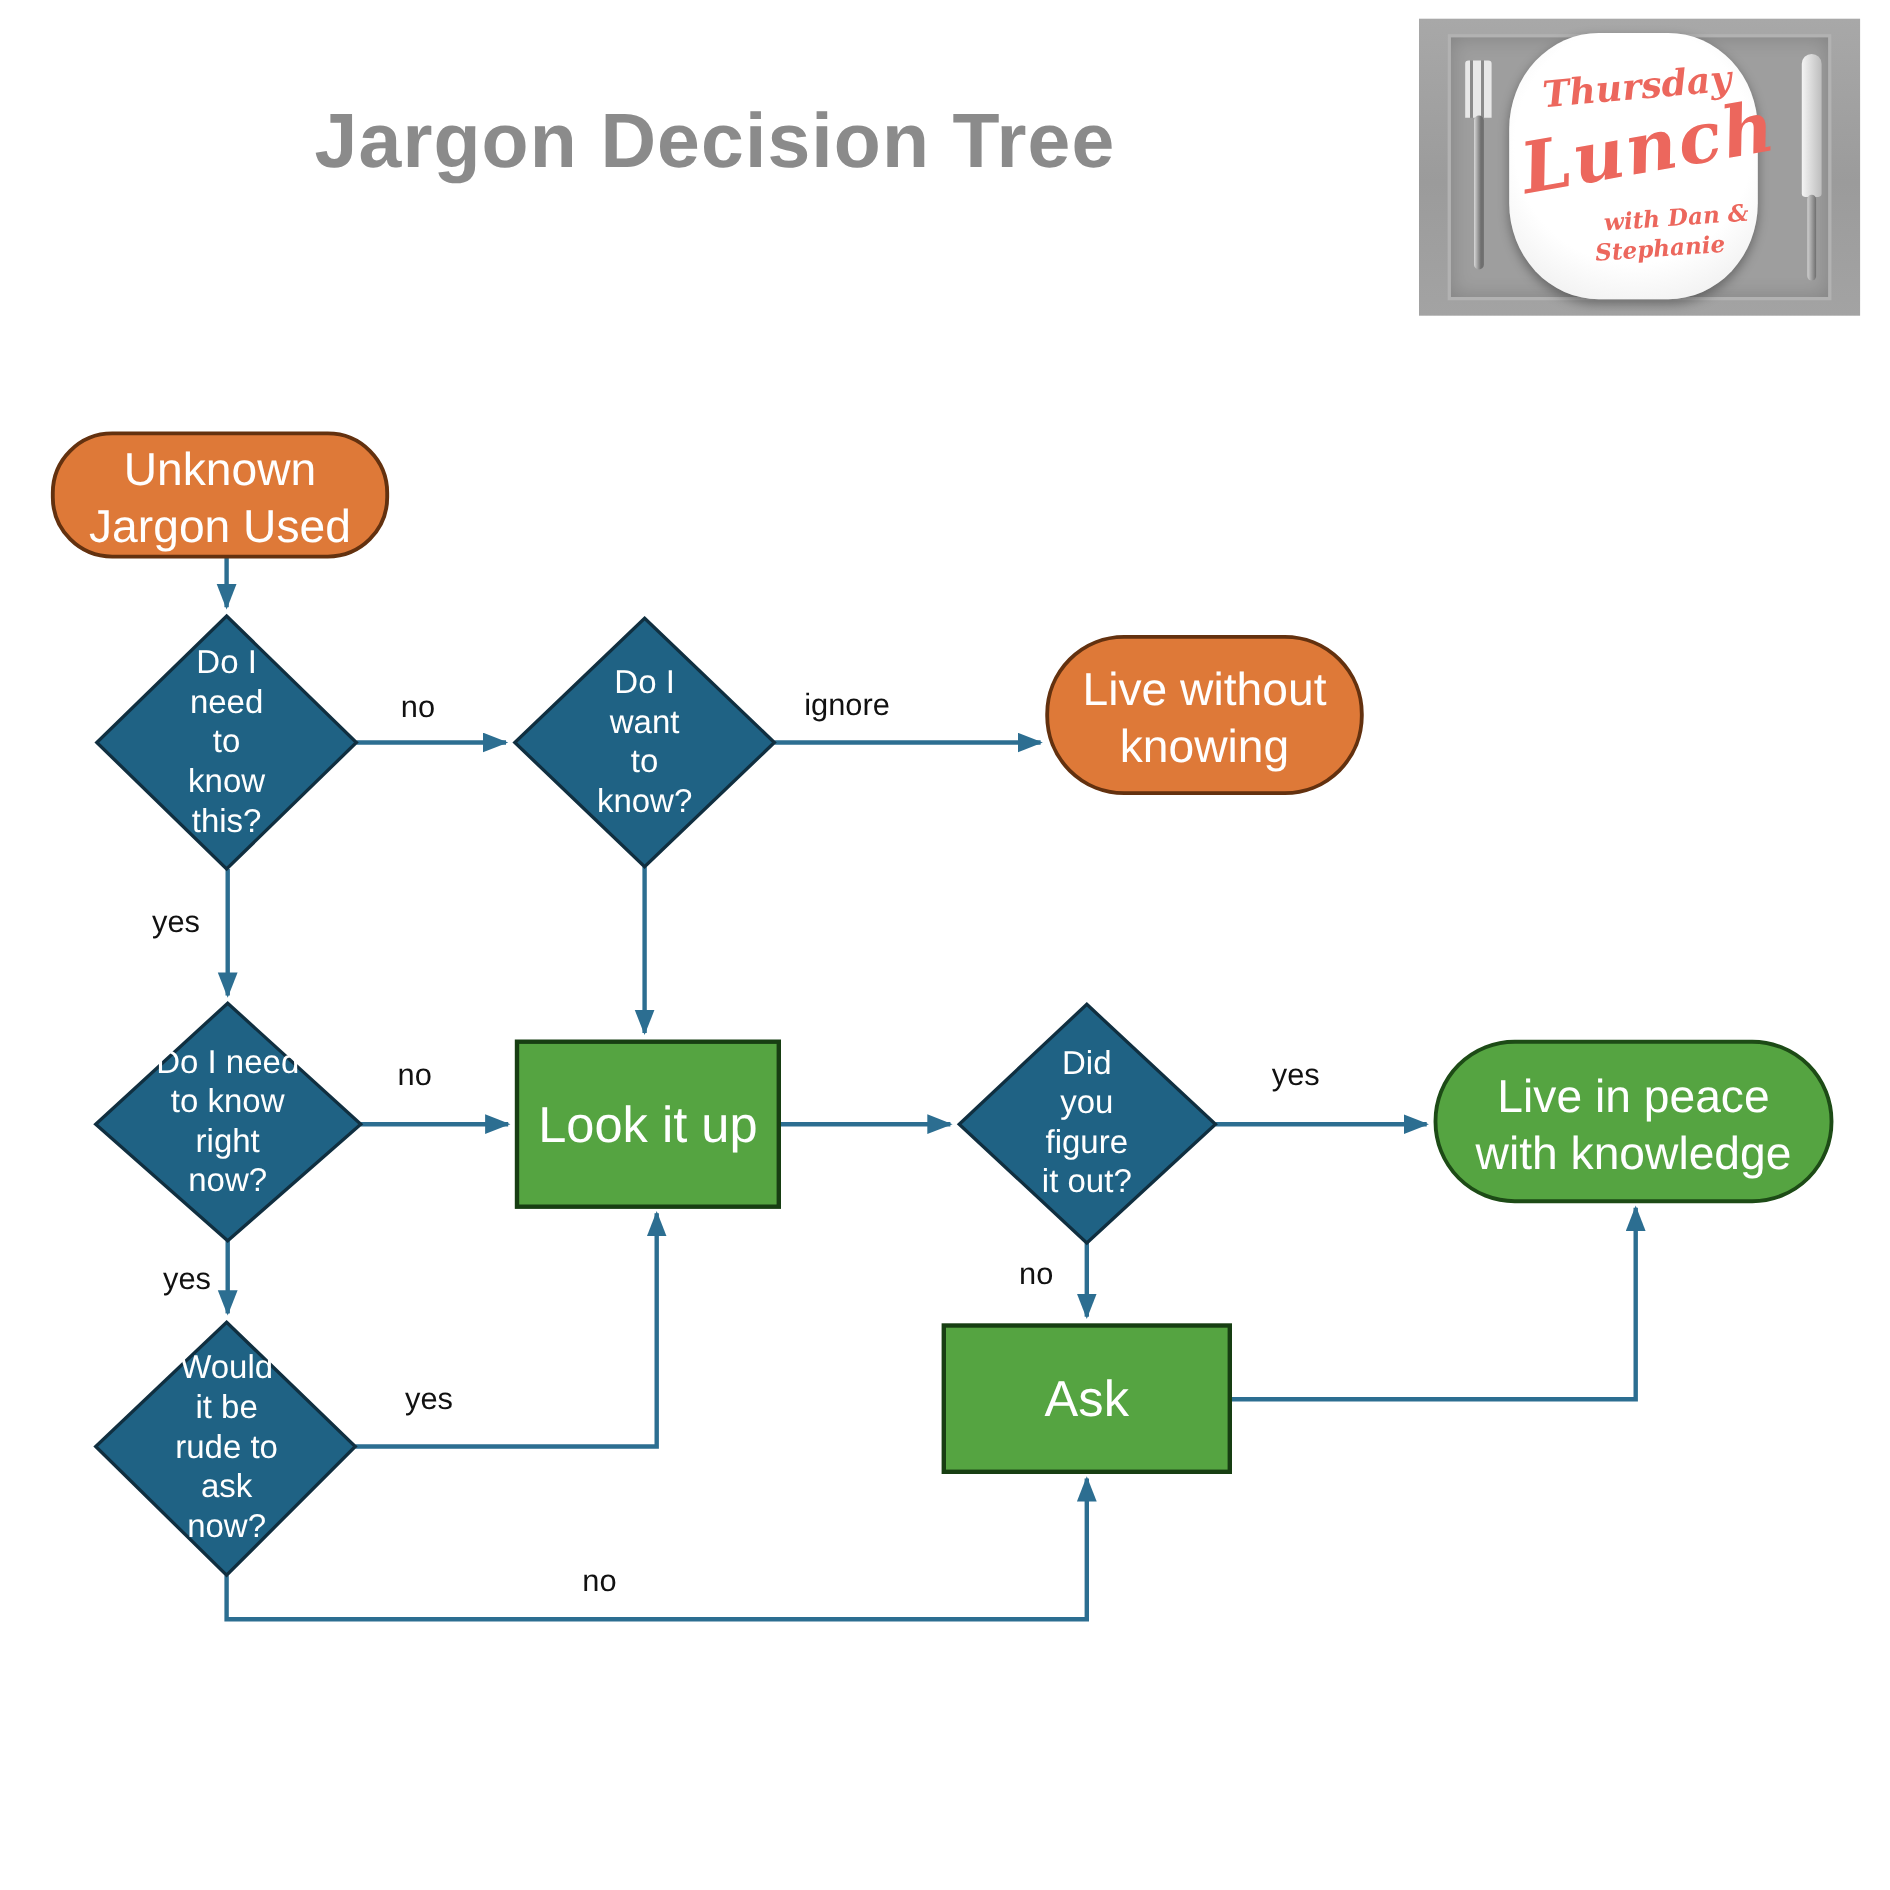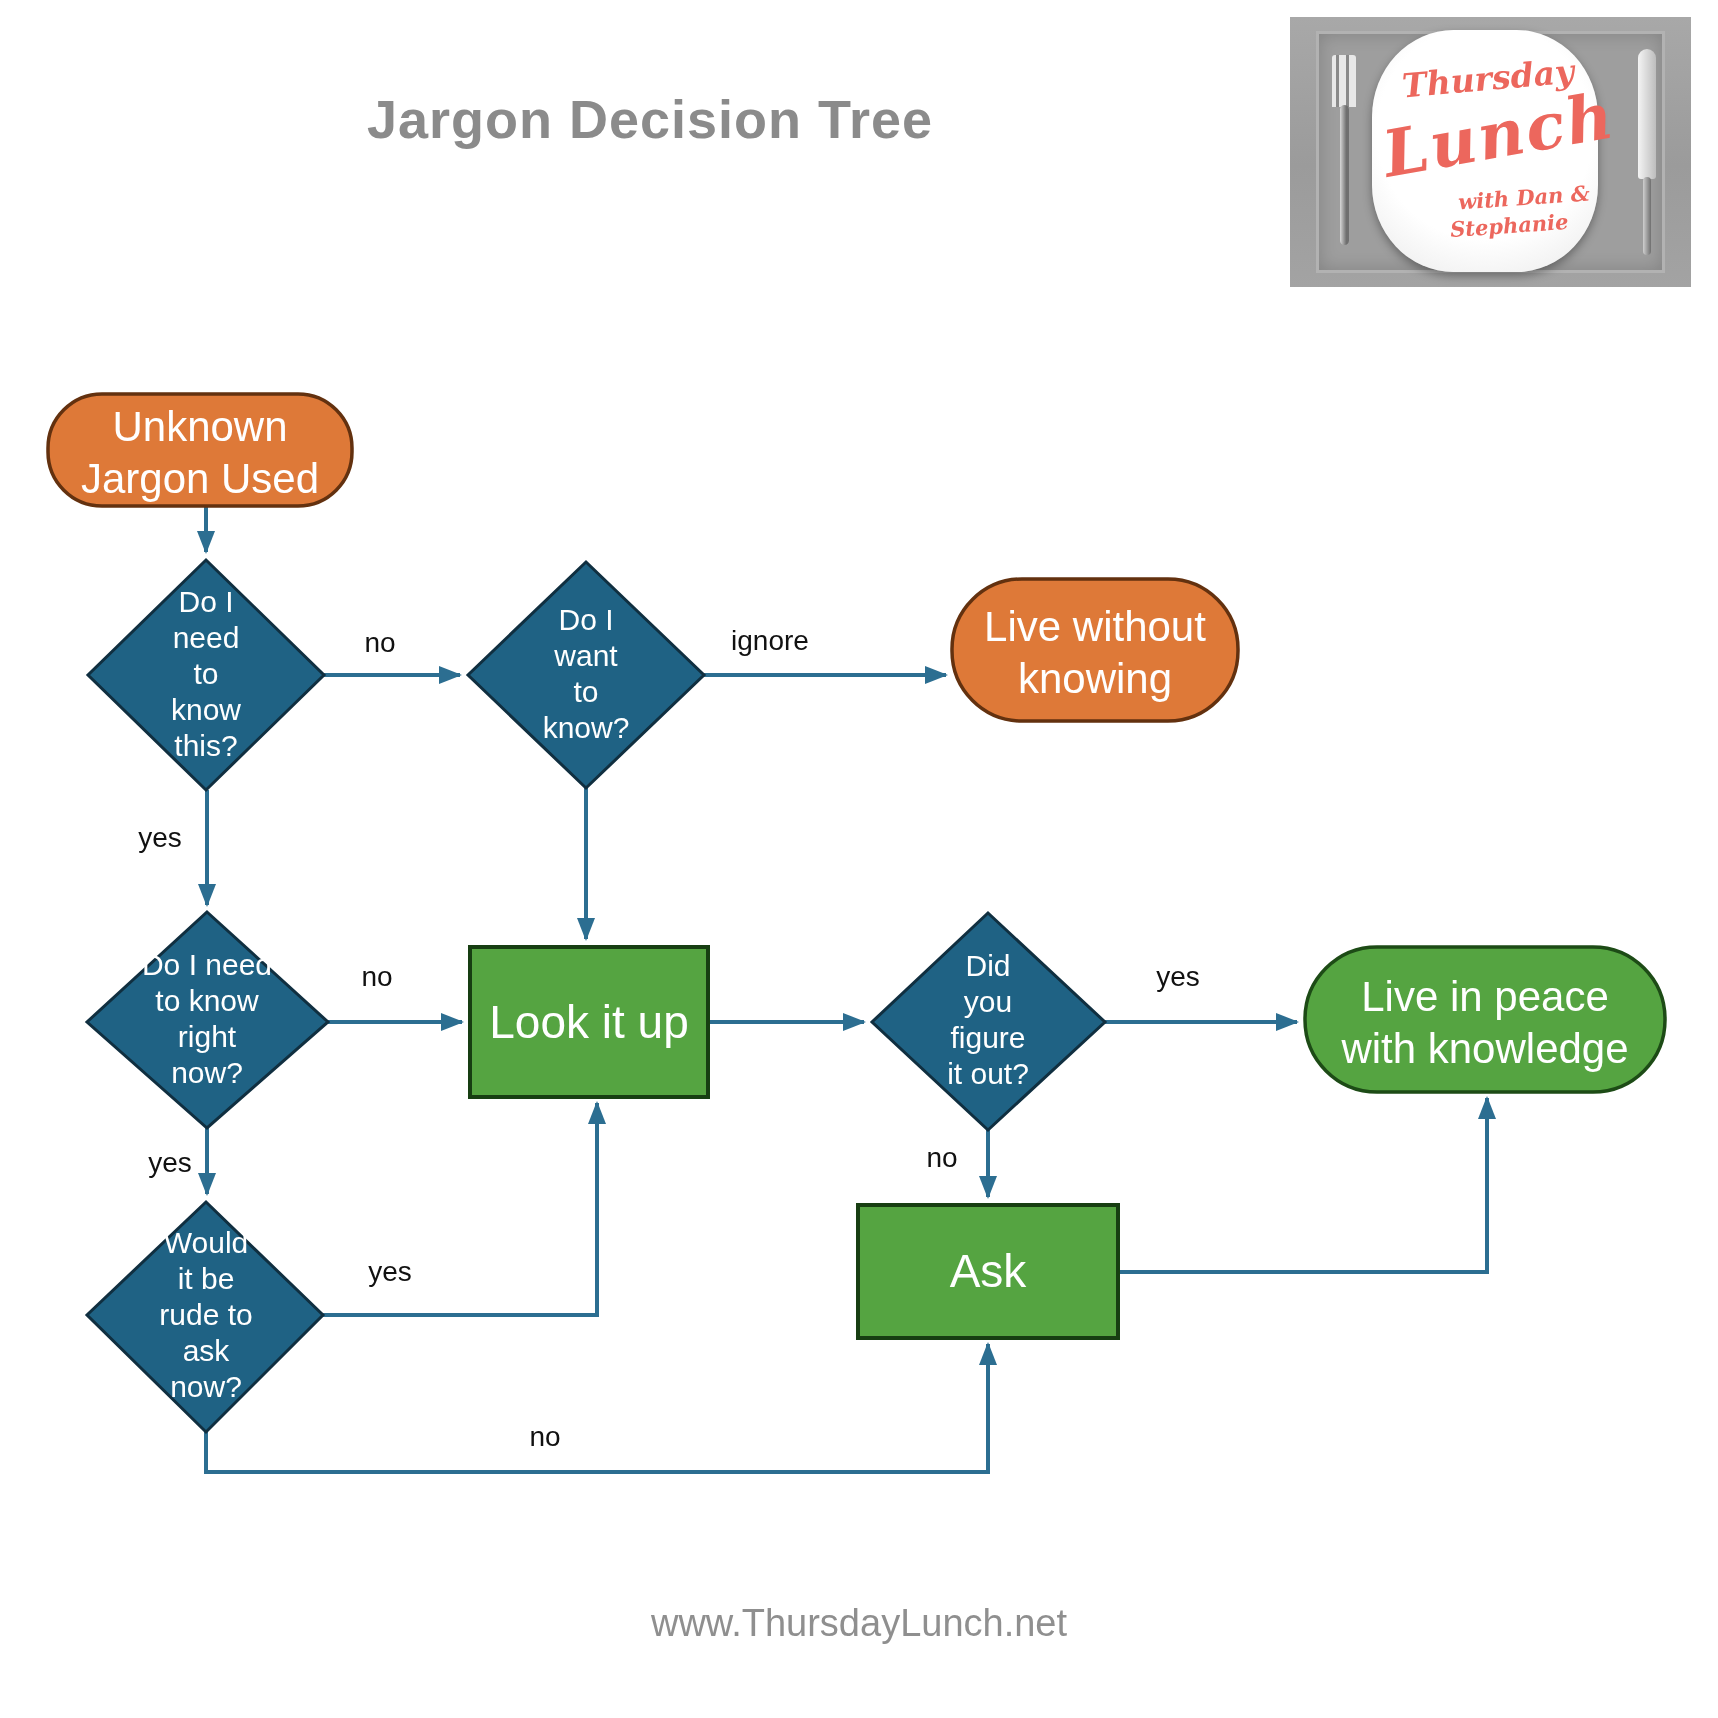--- a/index.html
+++ b/index.html
@@ -1,20 +1,20 @@
 <!DOCTYPE html>
 <html><head>
 <meta charset="utf-8">
 <style>
   html,body{margin:0;padding:0;background:#ffffff;}
   .stage{position:relative;width:1718px;height:1718px;background:#ffffff;
          font-family:"Liberation Sans", sans-serif;overflow:hidden;}
 
   .page-title{position:absolute;left:0px;top:88px;width:1300px;text-align:center;
-              font-size:54px;font-weight:bold;color:#8b8b8b;letter-spacing:1px;}
+              font-size:70px;font-weight:bold;color:#8b8b8b;letter-spacing:1px;}
   .footer-url{position:absolute;left:0px;top:1602px;width:1718px;text-align:center;
               font-size:38px;color:#8f8f8f;}
 
   
   .logo{position:absolute;left:1290px;top:17px;width:401px;height:270px;
         background:linear-gradient(180deg,#a8a8a8,#9b9b9b 55%,#a3a3a3);overflow:hidden;}
   .placemat{position:absolute;left:26px;top:14px;right:26px;bottom:14px;
             border:3px solid #b2b2b2;background:#9e9e9e;box-shadow:inset 0 0 18px rgba(0,0,0,.18);}
   .plate{position:absolute;left:82px;top:13px;width:226px;height:242px;
          background:radial-gradient(circle at 50% 42%,#ffffff 60%,#f1f1f1 85%,#e2e2e2);
@@ -170,14 +170,13 @@
       <text class="node-text t30" x="206" y="1361">ask</text>
       <text class="node-text t30" x="206" y="1397">now?</text>
     </g>
 
     <g>
       <rect class="process" x="858" y="1205" width="260" height="133"></rect>
       <text class="node-text t46" x="988" y="1287">Ask</text>
     </g>
   </svg>
 
-  <div class="footer-url">www.ThursdayLunch.net</div>
 </div>
 
 </body></html>

